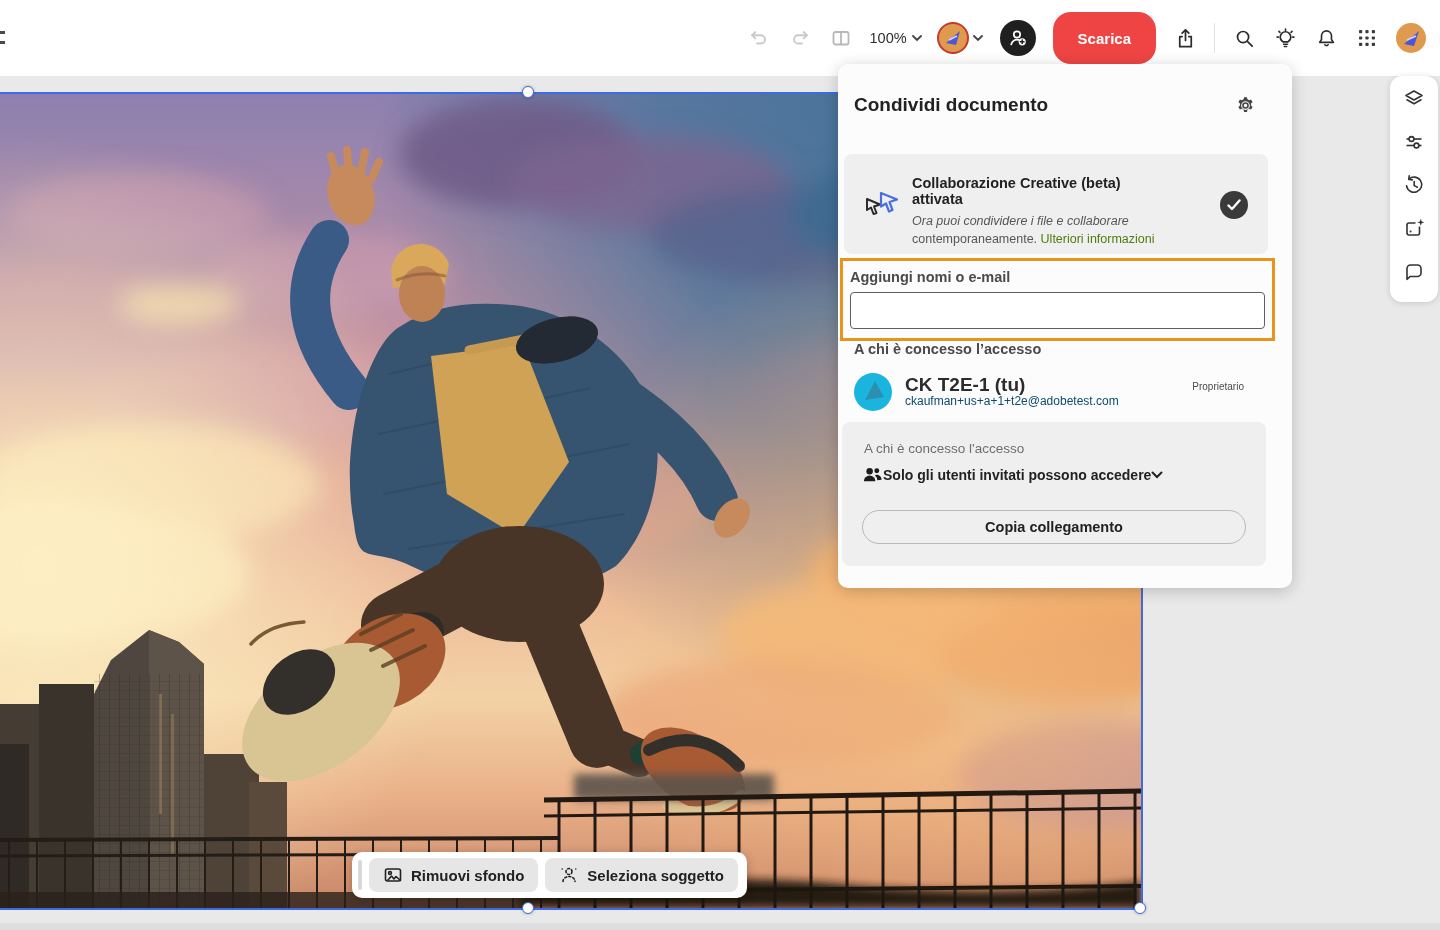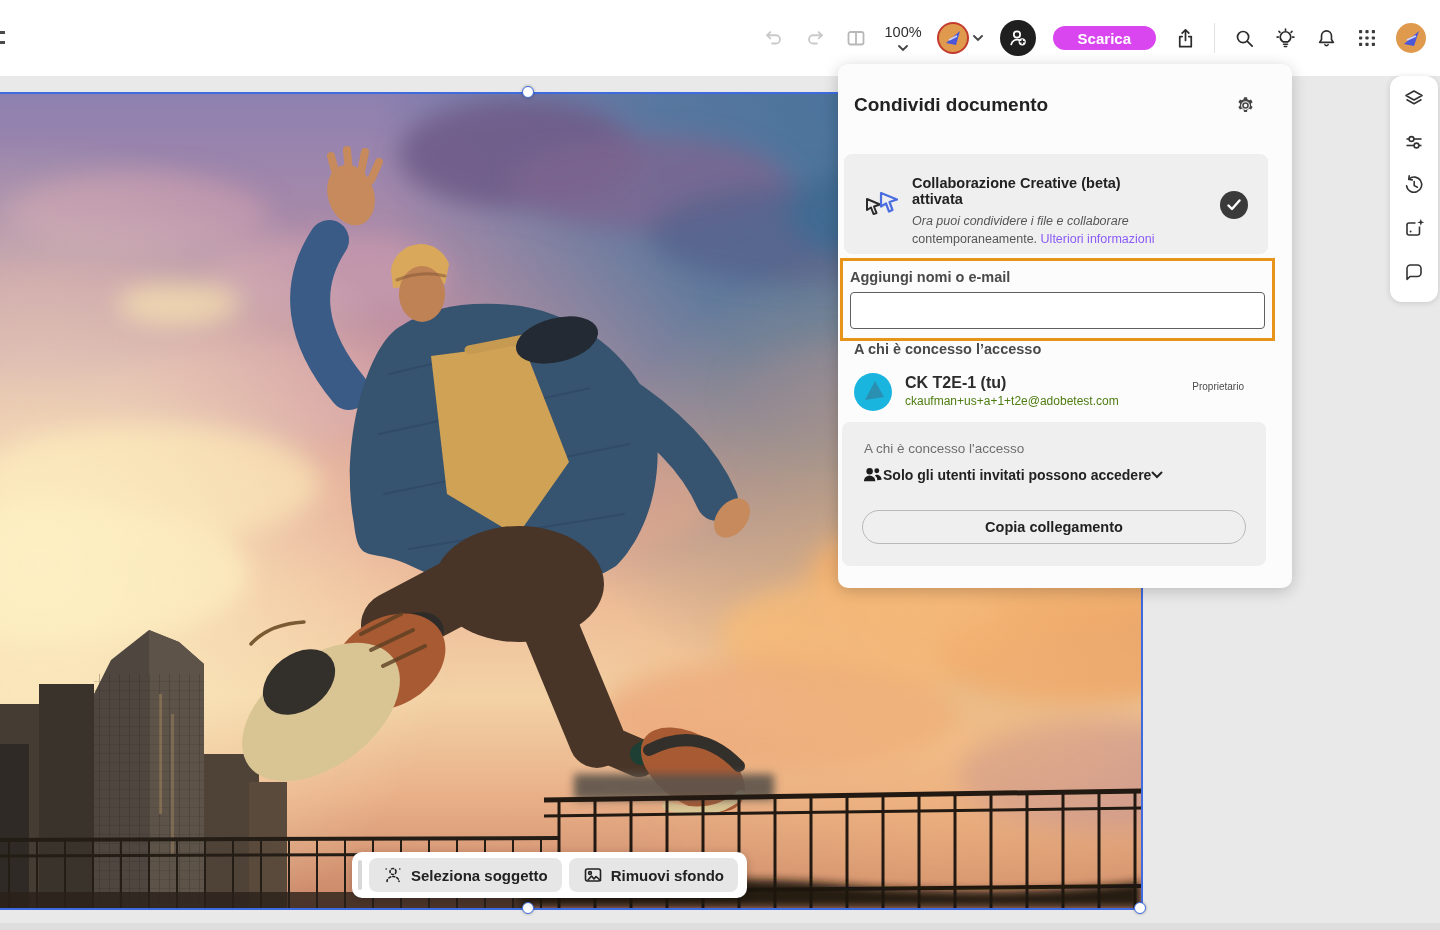--- a/index.html
+++ b/index.html
@@ -8,30 +8,30 @@
 
   
   .topbar { position:absolute; left:0; top:0; width:1440px; height:76px;
     background:#ffffff; z-index:20; }
   .edge-cut { position:absolute; left:0; top:30px; width:5px; height:18px; }
   .edge-cut i { position:absolute; left:0; width:5px; height:3px; background:#4a4a4a; display:block; }
   .edge-cut i:nth-child(1){ top:1px; } .edge-cut i:nth-child(2){ top:11px; }
   .topbar-right { position:absolute; right:14px; top:0; height:76px;
     display:flex; align-items:center; gap:17px; }
   .tb-icon { width:24px; height:24px; display:flex; align-items:center; justify-content:center; cursor:pointer; }
-  .zoom-ctl { display:flex; align-items:center; gap:5px; cursor:pointer;flex-direction:column; }
+  .zoom-ctl { display:flex; align-items:center; gap:5px; cursor:pointer; }
   .zoom-ctl span { font-size:14.5px; color:#2e2e2e; }
   .mini-avatar-wrap { display:flex; align-items:center; gap:6px; cursor:pointer; }
   .avatar { border-radius:50%; background:#e09a4e; position:relative; overflow:hidden; flex:none; }
   .avatar svg { position:absolute; left:0; top:0; }
   .avatar.ringed { box-shadow:0 0 0 2px #c23b2e; }
   .invite-btn { width:36px; height:36px; border-radius:50%; background:#1f1f1f;
     display:flex; align-items:center; justify-content:center; cursor:pointer; }
-  .dl-btn { height:24px; padding:0 25px; border:none; border-radius:18px;
-    background:#d946ef; color:#fff; font-weight:bold; font-size:15px;
+  .dl-btn { height:52px; padding:0 25px; border:none; border-radius:18px;
+    background:#ef4444; color:#fff; font-weight:bold; font-size:15px;
     font-family:"Liberation Sans",sans-serif; cursor:pointer; }
   .tb-divider { width:1px; height:30px; background:#e2e2e2; }
 
   
   .workspace { position:absolute; left:0; top:76px; width:1440px; height:854px; background:#e9e9e9; }
   .bottom-strip { position:absolute; left:0; bottom:0; width:1440px; height:7px; background:#dedede; }
 
   .canvas { position:absolute; left:-3px; top:16px; width:1146px; height:818px;
     border:2px solid #3e6be0; background:#c9a08f; }
   .canvas svg.scene { display:block; width:1142px; height:814px; }
@@ -54,37 +54,37 @@
     z-index:30;padding-left:16px; }
   .sp-title { position:absolute; left:16px; top:30px; font-size:19px; font-weight:bold; color:#222; }
   .sp-gear { position:absolute; right:36px; top:31px; width:21px; height:21px; cursor:pointer; }
   .collab-banner { position:absolute; left:6px; top:90px; width:424px; height:100px;
     background:#efefef; border-radius:8px; }
   .cb-cursors { position:absolute; left:20px; top:33px; width:40px; height:38px; }
   .cb-text { position:absolute; left:68px; top:21px; width:260px; }
   .cb-title { font-size:14.5px; font-weight:bold; color:#222; }
   .cb-line { font-size:12.5px; color:#565656; line-height:18px; margin-top:5px;font-style:italic; }
   .cb-line2 { font-size:12.5px; color:#565656; line-height:18px; }
-  .cb-link { color:#8b5cf6; cursor:pointer; }
+  .cb-link { color:#4d7c0f; cursor:pointer; }
   .cb-check { position:absolute; right:20px; top:37px; width:28px; height:28px; border-radius:50%;
     background:#3a3a3a; display:flex; align-items:center; justify-content:center; cursor:pointer; }
 
   .hl-box { position:absolute; left:2px; top:194px; width:435px; height:83px;
     border:3px solid #e8941a; }
   .hl-label { position:absolute; left:7px; top:8px; font-size:14.5px; font-weight:bold; color:#4a4a4a; }
   .hl-input { position:absolute; left:7px; top:31px; width:415px; height:37px;
     border:1px solid #5f5f5f; border-radius:4px; background:#fff;
     font-family:"Liberation Sans",sans-serif; font-size:14px; padding:0 10px; }
 
   .access-heading { position:absolute; left:16px; top:277px; font-size:14.5px; font-weight:bold; color:#4a4a4a; }
   .owner-row { position:absolute; left:16px; top:306px; width:406px; height:44px; }
   .owner-avatar { position:absolute; left:0; top:3px; width:38px; height:38px; border-radius:50%;
     background:#1ab5df; overflow:hidden; }
-  .owner-name { position:absolute; left:51px; top:4px; font-size:16px; font-weight:bold; color:#2c2c2c; }
-  .owner-email { position:absolute; left:51px; top:24px; font-size:12px; color:#4d7c0f; }
+  .owner-name { position:absolute; left:51px; top:4px; font-size:19px; font-weight:bold; color:#2c2c2c; }
+  .owner-email { position:absolute; left:51px; top:24px; font-size:12px; color:#0c4a6e; }
   .owner-role { position:absolute; right:16px; top:11px; font-size:10px; color:#4a4a4a; }
 
   .link-box { position:absolute; left:4px; top:358px; width:424px; height:144px;
     background:#efefef; border-radius:8px; }
   .lb-heading { position:absolute; left:22px; top:19px; font-size:13.5px; color:#6e6e6e; }
   .lb-row { position:absolute; left:20px; top:44px; display:flex; align-items:center; cursor:pointer; }
   .lb-row span { font-size:14px; font-weight:bold; color:#222; }
   .copy-btn { position:absolute; left:20px; top:88px; width:384px; height:34px;
     border:1.5px solid #b9b9b9; border-radius:17px; background:transparent;
     font-family:Liberation Sans, sans-serif; font-size:14.5px; font-weight:bold; color:#222; cursor:pointer; }
@@ -398,35 +398,35 @@
     </svg>
   </div>
 
   <div class="handle" style="left:522px; top:10px;"></div>
   <div class="handle" style="left:522px; top:826px;"></div>
   <div class="handle" style="left:1134px; top:826px;"></div>
 
   <div class="canvas-actions">
     <div class="grip"></div>
     <button class="act-btn">
+      <svg width="20" height="20" viewBox="0 0 20 20" fill="none" stroke="#222" stroke-width="1.6" stroke-linecap="round" stroke-linejoin="round">
+        <rect x="2.5" y="4" width="15" height="12" rx="2"></rect>
+        <circle cx="7" cy="8" r="1.4"></circle>
+        <path d="M5 15 l3.5 -4 2.5 3 2 -2.5 4.5 4"></path>
+      </svg>
+      <span>Rimuovi sfondo</span>
+    </button>
+    <button class="act-btn">
       <svg width="20" height="20" viewBox="0 0 20 20" fill="none" stroke="#222" stroke-width="1.6" stroke-linecap="round">
         <circle cx="10" cy="6.5" r="3" stroke-dasharray="2 2.1"></circle>
         <path d="M4 16.5 a6 5 0 0 1 12 0" stroke-dasharray="2 2.1"></path>
         <circle cx="3.2" cy="4" r="0.8" fill="#222" stroke="none"></circle>
           <circle cx="16.8" cy="4" r="0.8" fill="#222" stroke="none"></circle>
       </svg>
       <span>Seleziona soggetto</span>
-    </button>
-    <button class="act-btn">
-      <svg width="20" height="20" viewBox="0 0 20 20" fill="none" stroke="#222" stroke-width="1.6" stroke-linecap="round" stroke-linejoin="round">
-        <rect x="2.5" y="4" width="15" height="12" rx="2"></rect>
-        <circle cx="7" cy="8" r="1.4"></circle>
-        <path d="M5 15 l3.5 -4 2.5 3 2 -2.5 4.5 4"></path>
-      </svg>
-      <span>Rimuovi sfondo</span>
     </button>
   </div>
 
   <div class="bottom-strip"></div>
 </div>
 
 <div class="share-panel">
   <div class="sp-title">Condividi documento</div>
   <div class="sp-gear">
     <svg width="21" height="21" viewBox="0 0 24 24" fill="#464646">

